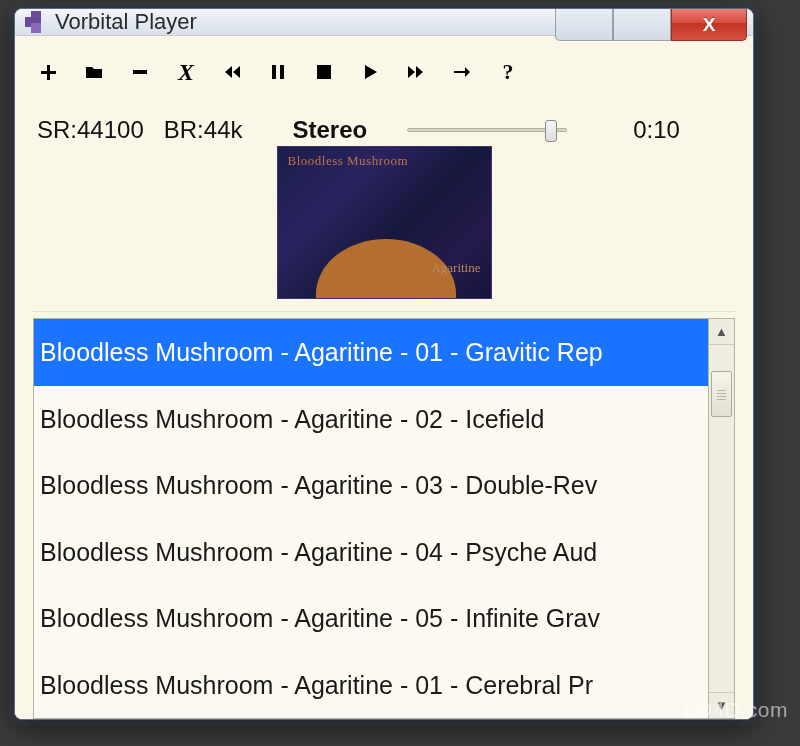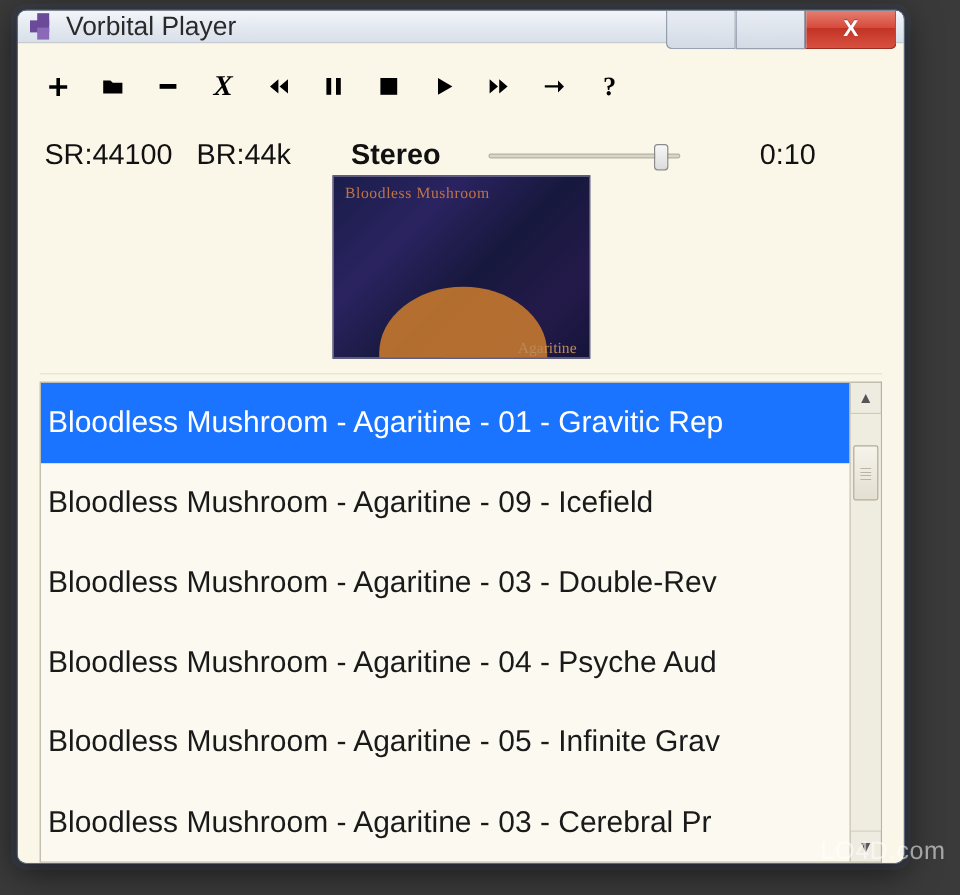--- a/index.html
+++ b/index.html
@@ -164,21 +164,21 @@
     width:32px; height:48px;
     background:#b86e28;
     opacity:0.85;
   }
   .art .t1 {
     position:absolute; left:10px; top:6px;
     color:#c0734a; font-size:13px; font-family: Georgia, serif;
     letter-spacing:0.5px;
   }
   .art .t2 {
-    position:absolute; right:10px; bottom:0;
+    position:absolute; right:10px; bottom:22px;
     color:#b98a5a; font-size:13px; font-family: Georgia, serif;
   }
   
   .playlist-wrap {
     margin-top: 6px;
     flex:1;
     display:flex;
     border-top: 1px solid #e5e0cf;
     padding-top: 6px;
     min-height: 0;
@@ -335,25 +335,25 @@
         <div class="t1">Bloodless Mushroom</div>
         <div class="mush-cap"></div>
         <div class="mush-stem"></div>
         <div class="t2">Agaritine</div>
       </div>
     </div>
 
     <div class="playlist-wrap">
       <div class="playlist" id="playlist">
           <div class="row sel">Bloodless Mushroom - Agaritine - 01 - Gravitic Rep</div>
-          <div class="row">Bloodless Mushroom - Agaritine - 09 - Icefield</div>
+          <div class="row">Bloodless Mushroom - Agaritine - 02 - Icefield</div>
           <div class="row">Bloodless Mushroom - Agaritine - 03 - Double-Rev</div>
           <div class="row">Bloodless Mushroom - Agaritine - 04 - Psyche Aud</div>
           <div class="row">Bloodless Mushroom - Agaritine - 05 - Infinite Grav</div>
-          <div class="row">Bloodless Mushroom - Agaritine - 03 - Cerebral Pr</div>
+          <div class="row">Bloodless Mushroom - Agaritine - 01 - Cerebral Pr</div>
         </div>
       <div class="vscroll">
         <div class="arrow up">▲</div>
         <div class="trackv">
           <div class="thumbv"></div>
         </div>
         <div class="arrow dn">▼</div>
       </div>
     </div>
 

